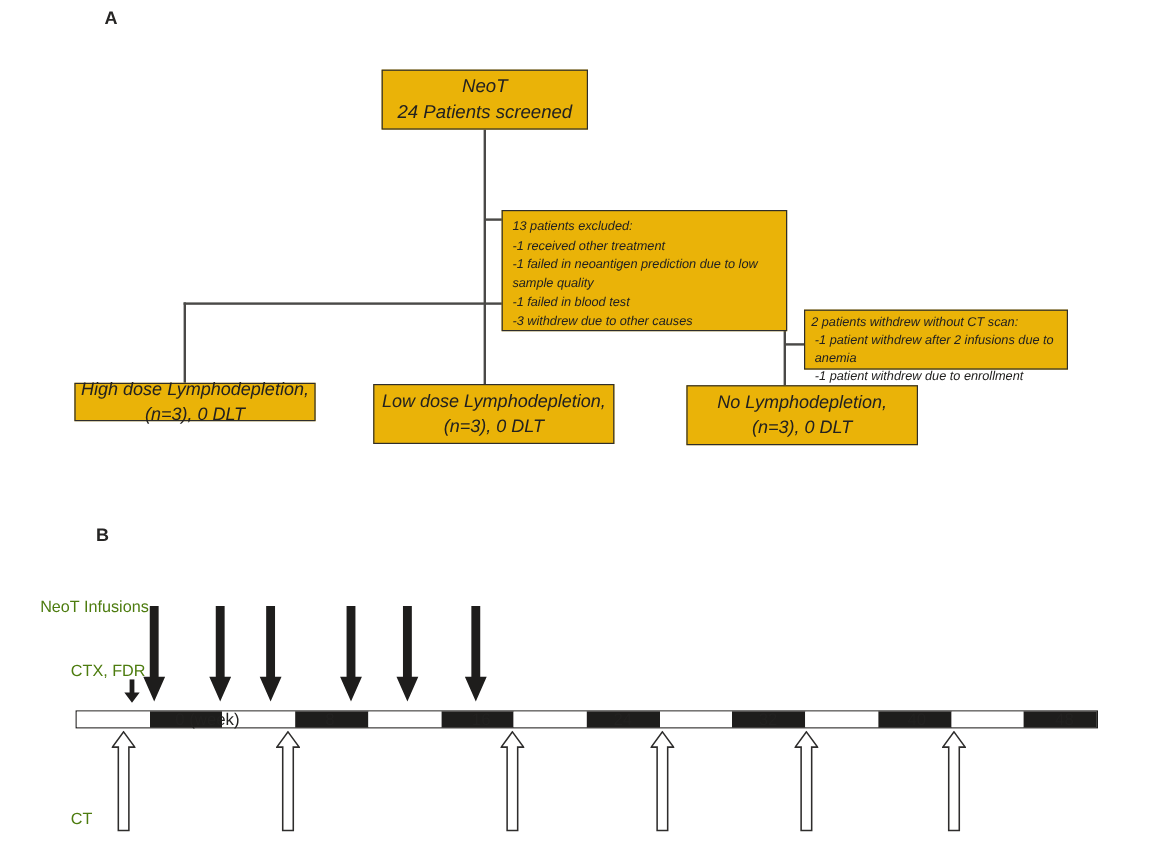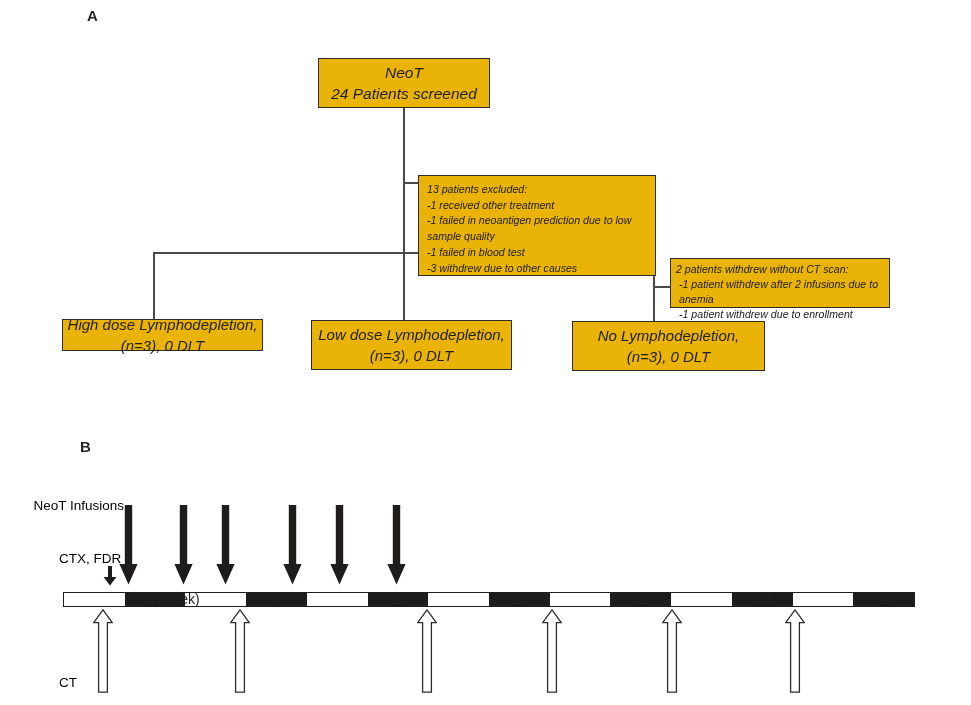--- a/index.html
+++ b/index.html
@@ -12,21 +12,21 @@
     position:absolute; box-sizing:border-box;
     border:1.5px solid #2e2d2c; background:#eab308;font-style:italic;
   }
   .box-center { display:flex; flex-direction:column; justify-content:center; text-align:center; }
   .screen-box { font-size:15.5px; line-height:21.5px; }
   .arm { font-size:15px; line-height:21.5px; }
   .note { font-size:10.6px; }
   .note-indent { padding-left:3px; }
   .line { position:absolute; background:#4a4947; }
   .panel-label { position:absolute; font-weight:bold; font-size:15px; color:#262524; }
-  .row-label { position:absolute; font-size:13.5px; color:#000000; }
+  .row-label { position:absolute; font-size:13.5px; color:#4d7c0f; }
   .bar {
     position:absolute; left:63px; top:592px; width:852px; height:15px;
     box-sizing:border-box; border:1.4px solid #1e1d1c; display:flex; background:#ffffff;
   }
   .seg { flex:1 1 0; }
   .seg.dark { background:#1e1d1c; }
   .seg.light { background:#ffffff; }
   .tick { position:absolute; top:591px; font-size:14px; white-space:nowrap; color:#222120;margin-left:24px; }
   .arrow-svg { position:absolute; display:block; }
 </style>

